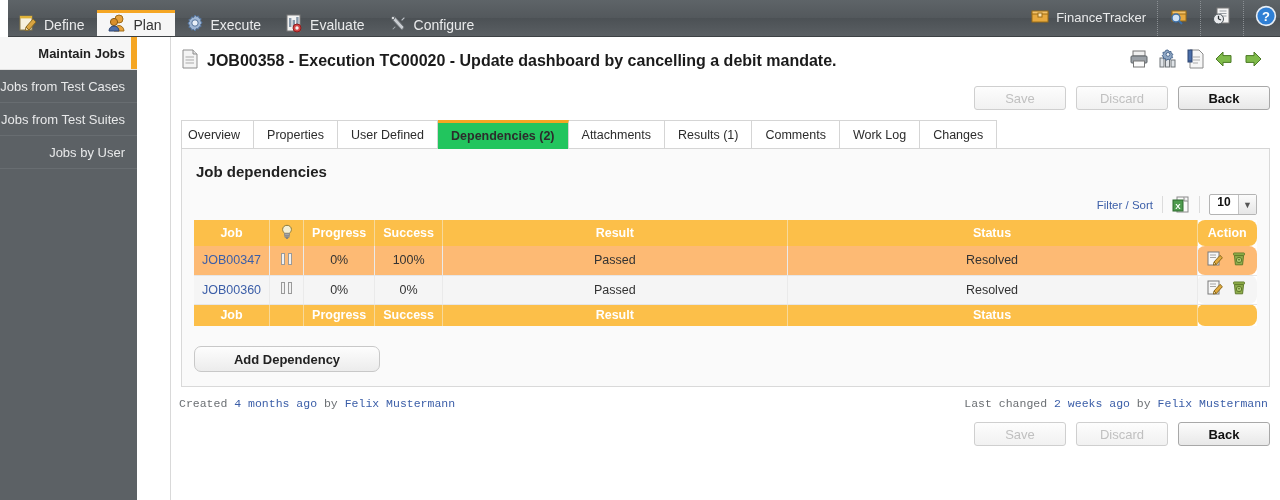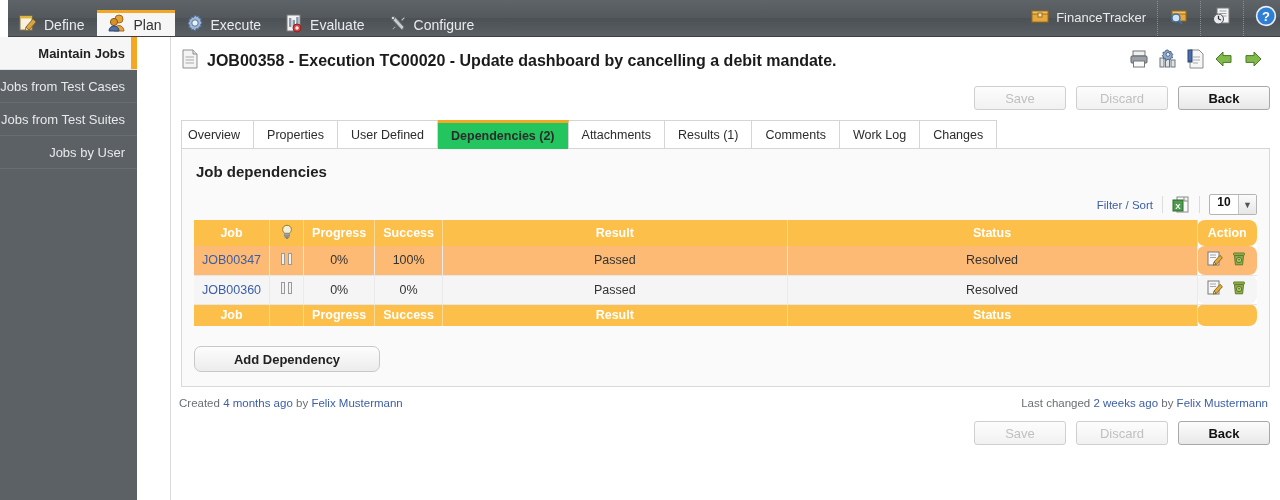--- a/index.html
+++ b/index.html
@@ -226,21 +226,21 @@
     border: 1px solid #c8c8c8; border-radius: 7px;
     background: linear-gradient(to bottom,#fdfdfd,#ececec);
     font-size: 13px; font-weight: bold; color: #222;
     display: flex; align-items: center; justify-content: center;
     cursor: pointer;
   }
 
   .meta {
     display: flex; justify-content: space-between;
     padding: 10px 12px 0 8px;
-    font-size: 11.5px; color: #6b6f73;
+    font-size: 11.5px; color: #6b6f73; font-family: Liberation Mono, monospace;
   }
   .meta b { color: #3b5ea8; font-weight: normal; }
 
   .btnbar-bottom {
     display: flex; justify-content: flex-end; gap: 10px;
     padding: 12px 10px 0 10px;
   }
 
   
   .pausebar {

